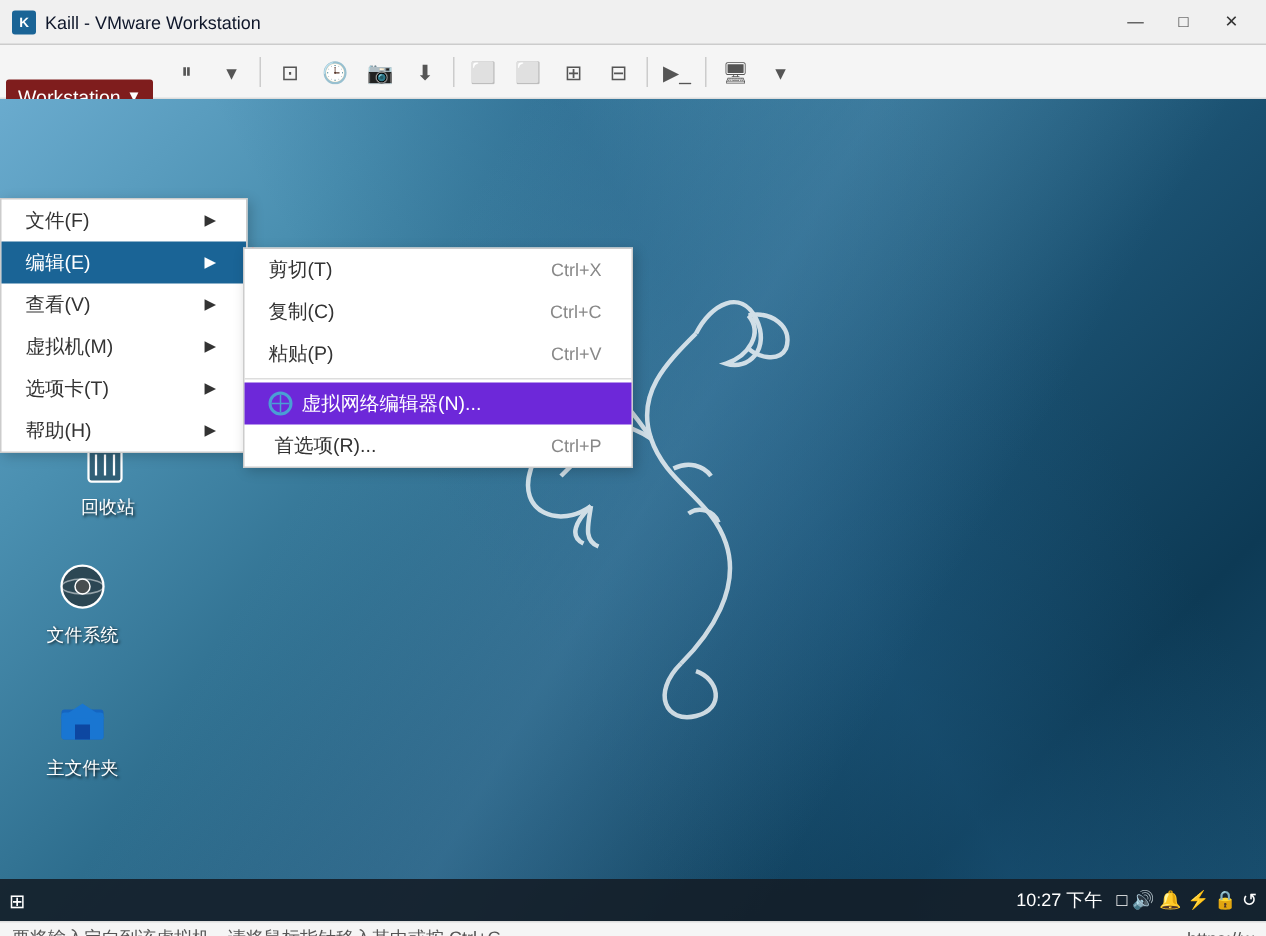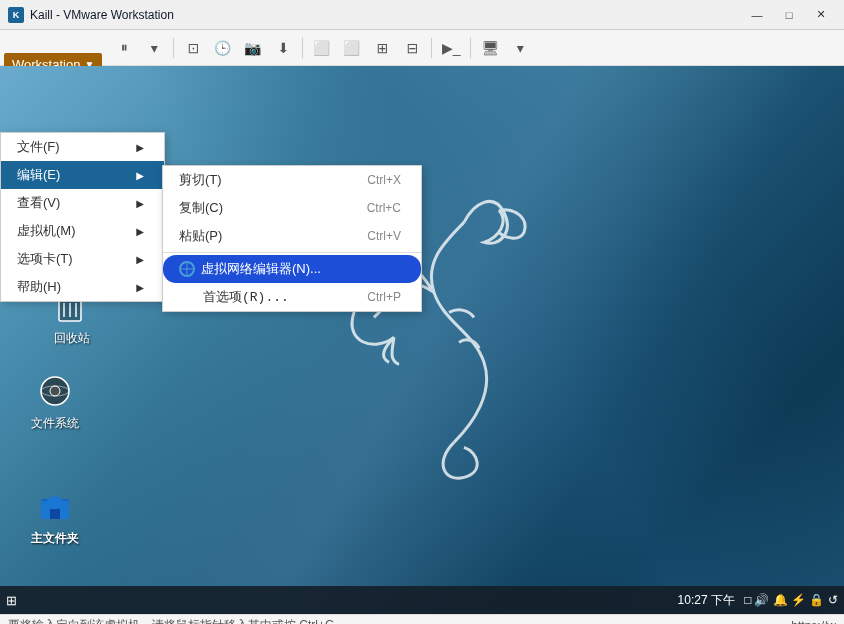--- a/index.html
+++ b/index.html
@@ -44,21 +44,21 @@
       background: #f5f5f5;
       border-bottom: 1px solid #ddd;
       display: flex;
       align-items: center;
       padding: 0 4px;
       gap: 2px;
     }
     .menu-workstation {
       display: flex; align-items: center;
       padding: 4px 8px;
-      background: #a16207;
+      background: #7f1d1d;
       color: white;
       border-radius: 2px;
       cursor: pointer;
       font-size: 13px;
       margin-right: 6px;
       margin-top: 34px;
     }
     .menu-workstation .arrow { margin-left: 4px; font-size: 10px; }
     .toolbar-btn {
       width: 28px; height: 28px;
@@ -297,21 +297,21 @@
       <div class="icon-img">
         <svg width="38" height="38" viewBox="0 0 38 38">
           <circle cx="19" cy="19" r="14" fill="rgba(30,30,30,0.6)" stroke="white" stroke-width="1.5"></circle>
           <circle cx="19" cy="19" r="5" fill="rgba(80,80,80,0.8)" stroke="white" stroke-width="1"></circle>
           <ellipse cx="19" cy="19" rx="14" ry="5" fill="none" stroke="white" stroke-width="1" opacity="0.5"></ellipse>
         </svg>
       </div>
       <span class="icon-label">文件系统</span>
     </div>
 
-    <div class="desktop-icon" style="top:420px; left:20px;font-weight:bold;">
+    <div class="desktop-icon" style="top:394px; left:20px;">
       <div class="icon-img">
         <svg width="38" height="38" viewBox="0 0 38 38">
           <rect x="5" y="12" width="28" height="20" rx="2" fill="#1565c0"></rect>
           <rect x="5" y="14" width="28" height="18" rx="2" fill="#1976d2"></rect>
           <polygon points="19,8 4,18 34,18" fill="#1976d2"></polygon>
           <path d="M14,32 L14,22 L24,22 L24,32" fill="#0d47a1"></path>
         </svg>
       </div>
       <span class="icon-label">主文件夹</span>
     </div>
@@ -363,31 +363,31 @@
       </div>
       <div class="menu-item">
         <span>复制(C)</span>
         <span class="menu-shortcut">Ctrl+C</span>
       </div>
       <div class="menu-item">
         <span>粘贴(P)</span>
         <span class="menu-shortcut">Ctrl+V</span>
       </div>
       <div class="menu-separator"></div>
-      <div class="menu-item highlighted" style="background:#1d4ed8; color:white;border-radius:13px;">
+      <div class="menu-item highlighted" style="background:#6d28d9; color:white;">
         <span style="display:flex; align-items:center;">
           <span style="display:inline-block; width:16px; height:16px; border:2px solid #4a9fd4; border-radius:50%; margin-right:6px; position:relative;">
             <span style="position:absolute; left:50%; top:0; bottom:0; width:1px; background:#4a9fd4; transform:translateX(-50%);"></span>
             <span style="position:absolute; top:50%; left:0; right:0; height:1px; background:#4a9fd4; transform:translateY(-50%);"></span>
           </span>
           <span>虚拟网络编辑器(N)...</span>
         </span>
       </div>
       <div class="menu-item">
-        <span style="margin-left:24px;font-family:Liberation Mono, monospace;">首选项(R)...</span>
+        <span style="margin-left:4px;">首选项(R)...</span>
         <span class="menu-shortcut">Ctrl+P</span>
       </div>
     </div>
 
   </div>
 
   <div class="statusbar" style="bottom:0;">
     <span>要将输入定向到该虚拟机，请将鼠标指针移入其中或按 Ctrl+G。</span>
     <div class="statusbar-right">
       <span>https://w</span>

